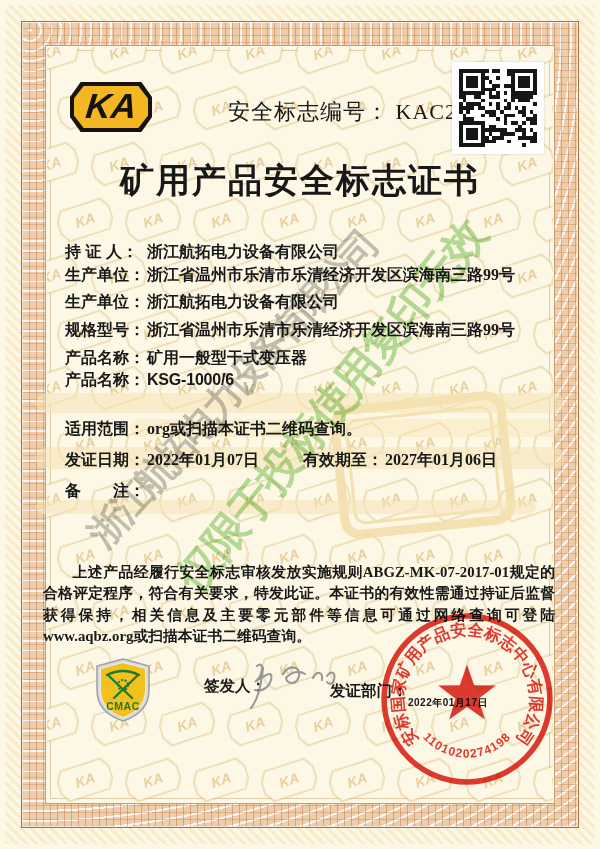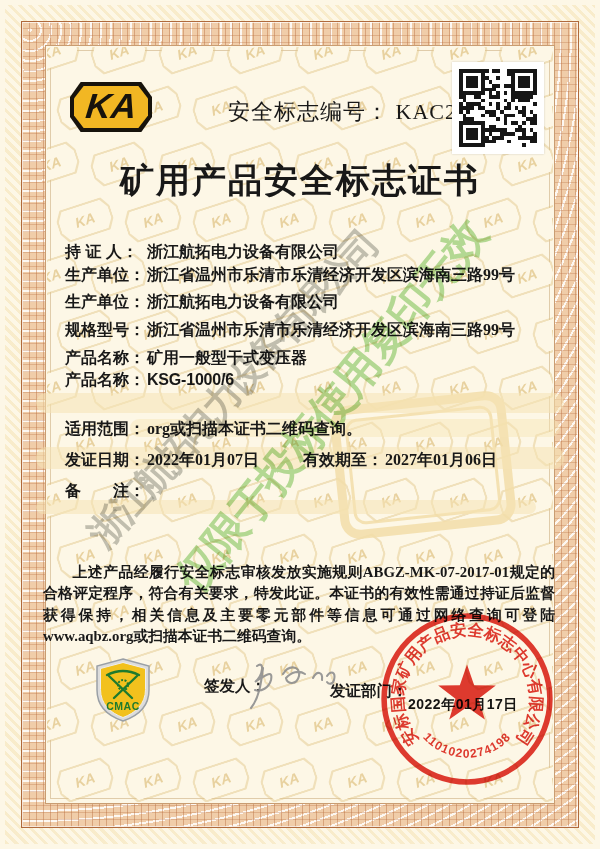--- a/index.html
+++ b/index.html
@@ -58,21 +58,21 @@
   
   .statement{position:absolute;left:43px;top:562px;width:512px;font-size:14.8px;font-weight:bold;
         line-height:21.4px;text-align:justify;text-indent:2em;font-family:"Liberation Serif",serif;margin:0;}
   
   .cmac{position:absolute;left:94px;top:658px;}
   .signer-label{position:absolute;left:204px;top:676px;font-size:15.5px;font-weight:bold;}
   .dept-label{position:absolute;left:330px;top:681px;font-size:15.5px;font-weight:bold;}
   .signature{position:absolute;left:243px;top:652px;z-index:7;}
   .seal{position:absolute;left:376px;top:608px;width:182px;height:182px;z-index:8;opacity:.92;
         mix-blend-mode:multiply;}
-  .seal-date{position:absolute;left:408px;top:696px;font-size:14px;font-weight:bold;color:#151515;
+  .seal-date{position:absolute;left:408px;top:696px;font-size:10px;font-weight:bold;color:#151515;
         letter-spacing:.5px;z-index:9;mix-blend-mode:multiply;}
   
   .wm{position:absolute;white-space:nowrap;font-weight:bold;pointer-events:none;z-index:6;
         transform-origin:0 50%;mix-blend-mode:multiply;font-family:"Liberation Serif",serif;}
   .wm-gray{left:96px;top:516px;font-size:38px;letter-spacing:-4px;
         color:rgba(135,138,132,.50);transform:rotate(-48deg);}
   .wm-green{left:186px;top:556px;font-size:44px;letter-spacing:-2px;
         color:rgba(120,196,86,.55);transform:rotate(-51deg);}
   .content{position:absolute;inset:0;z-index:5;}
 </style>

